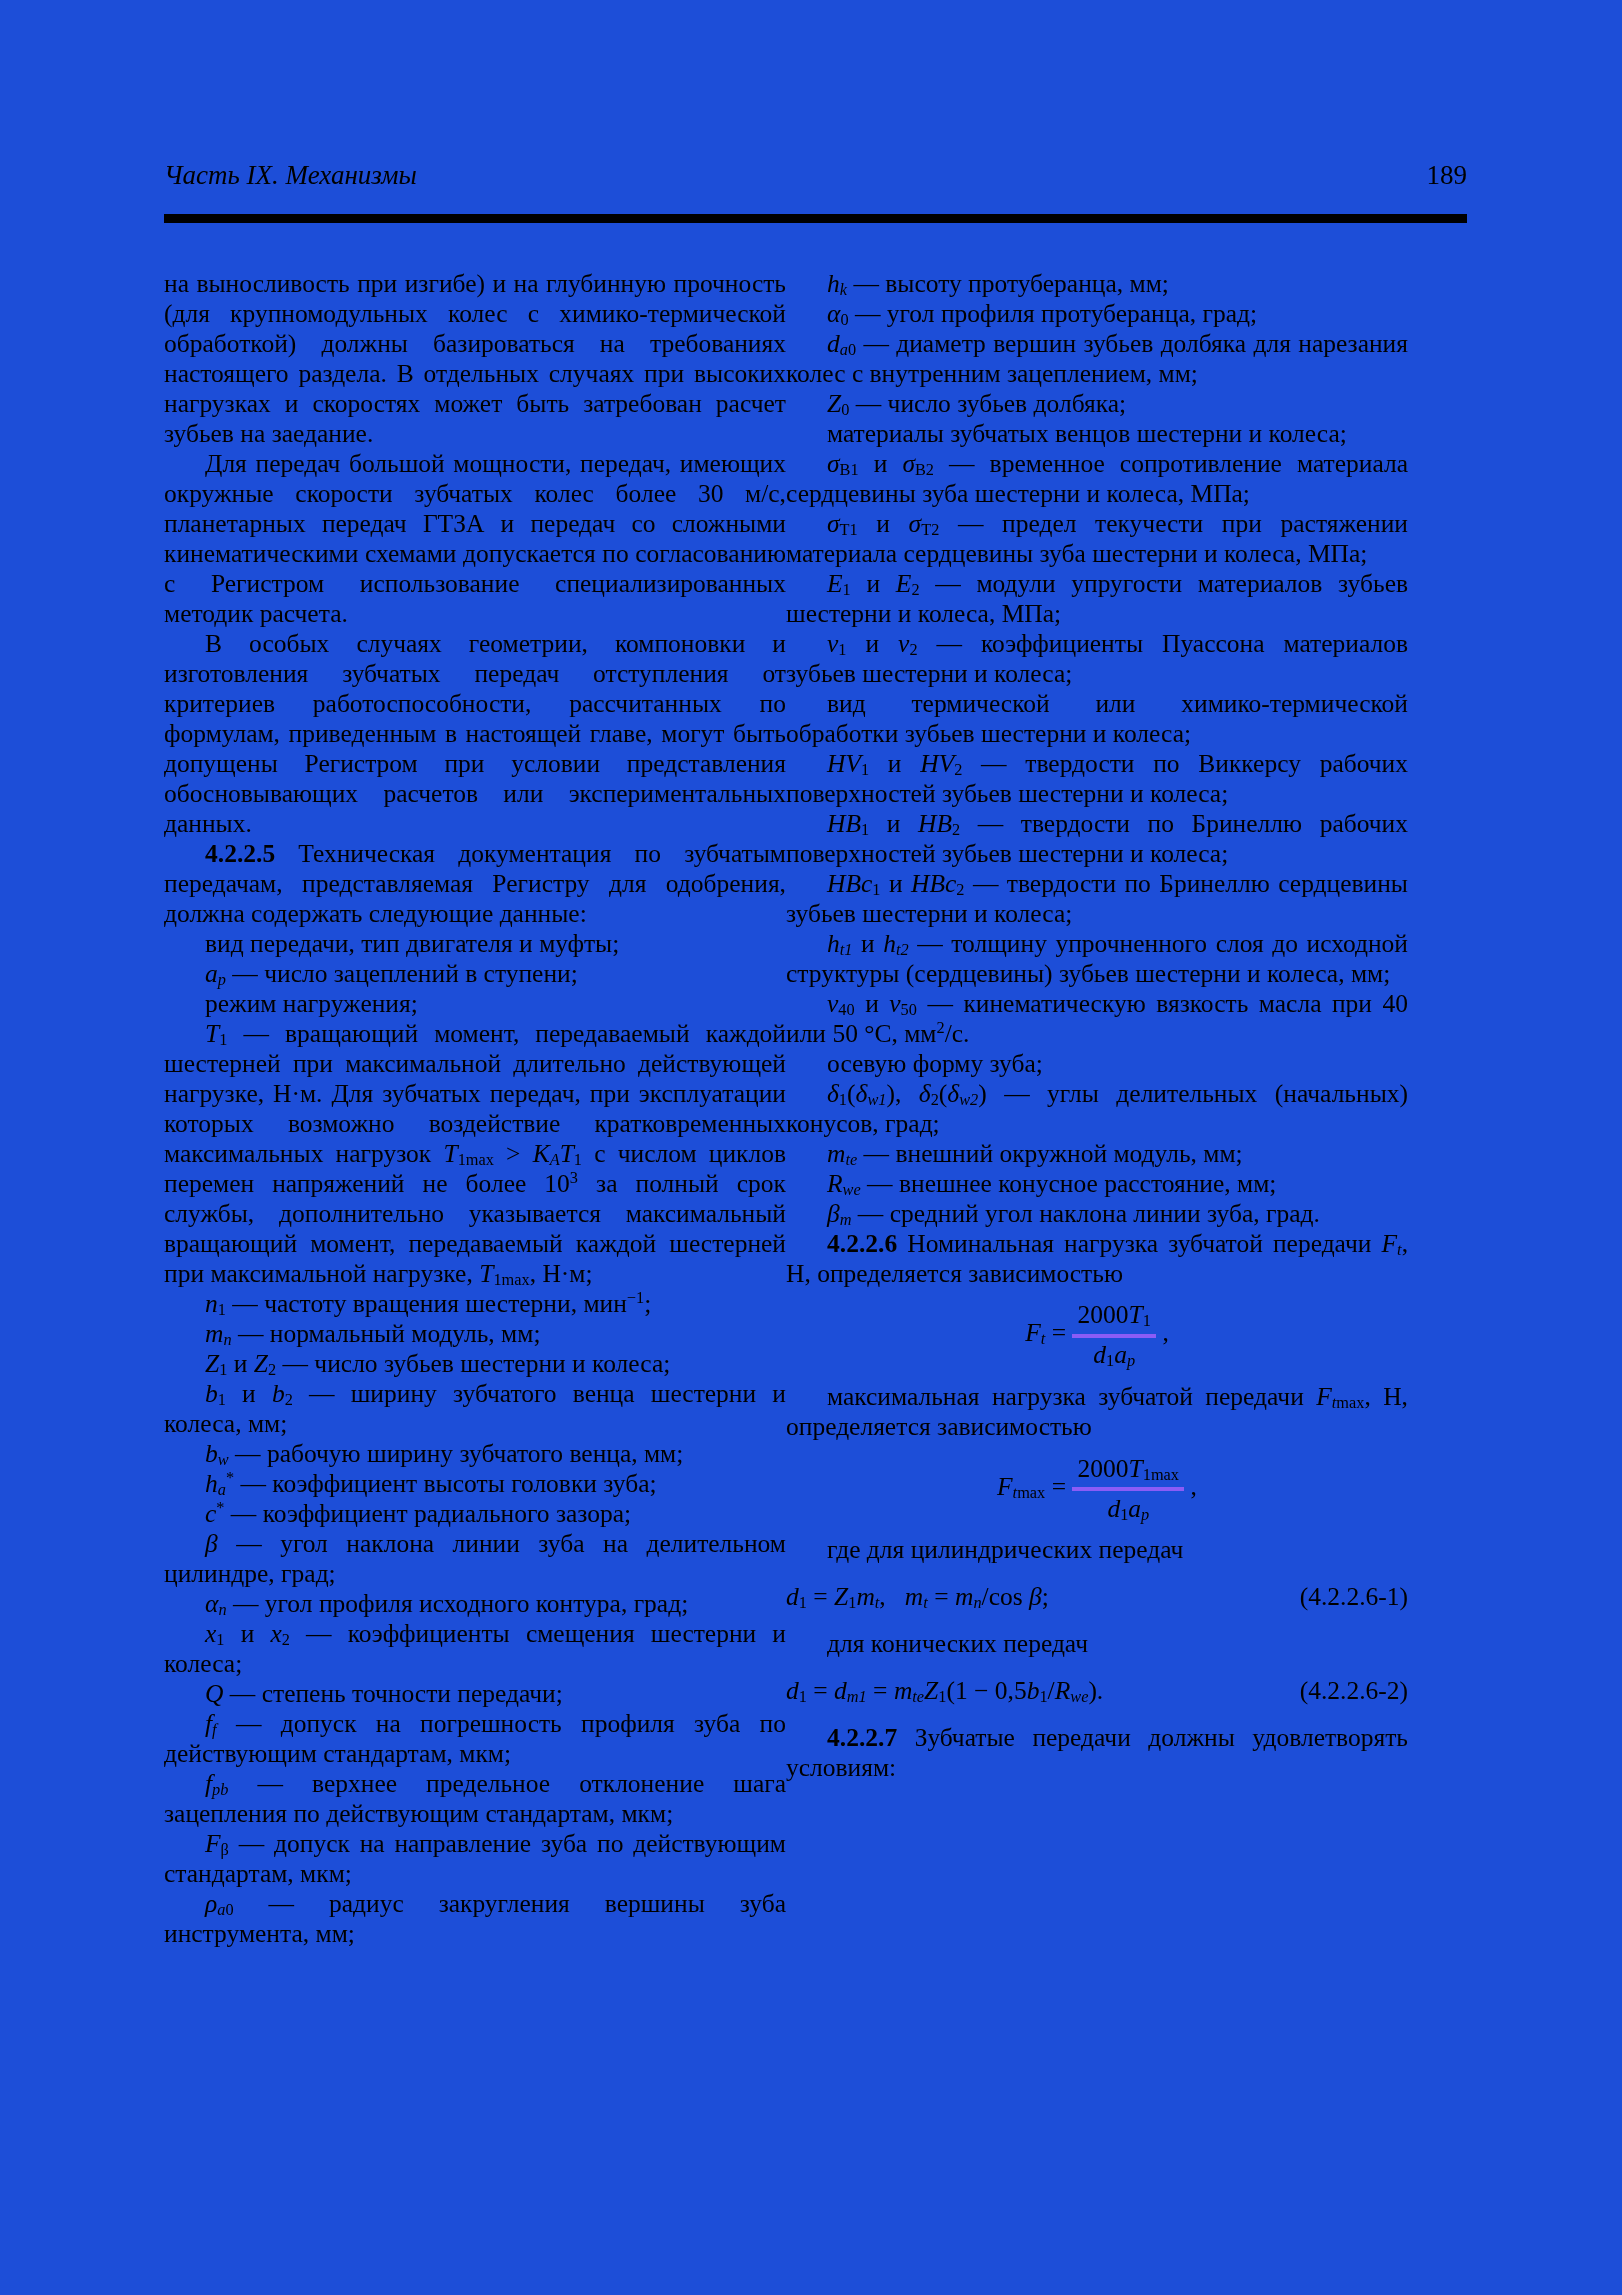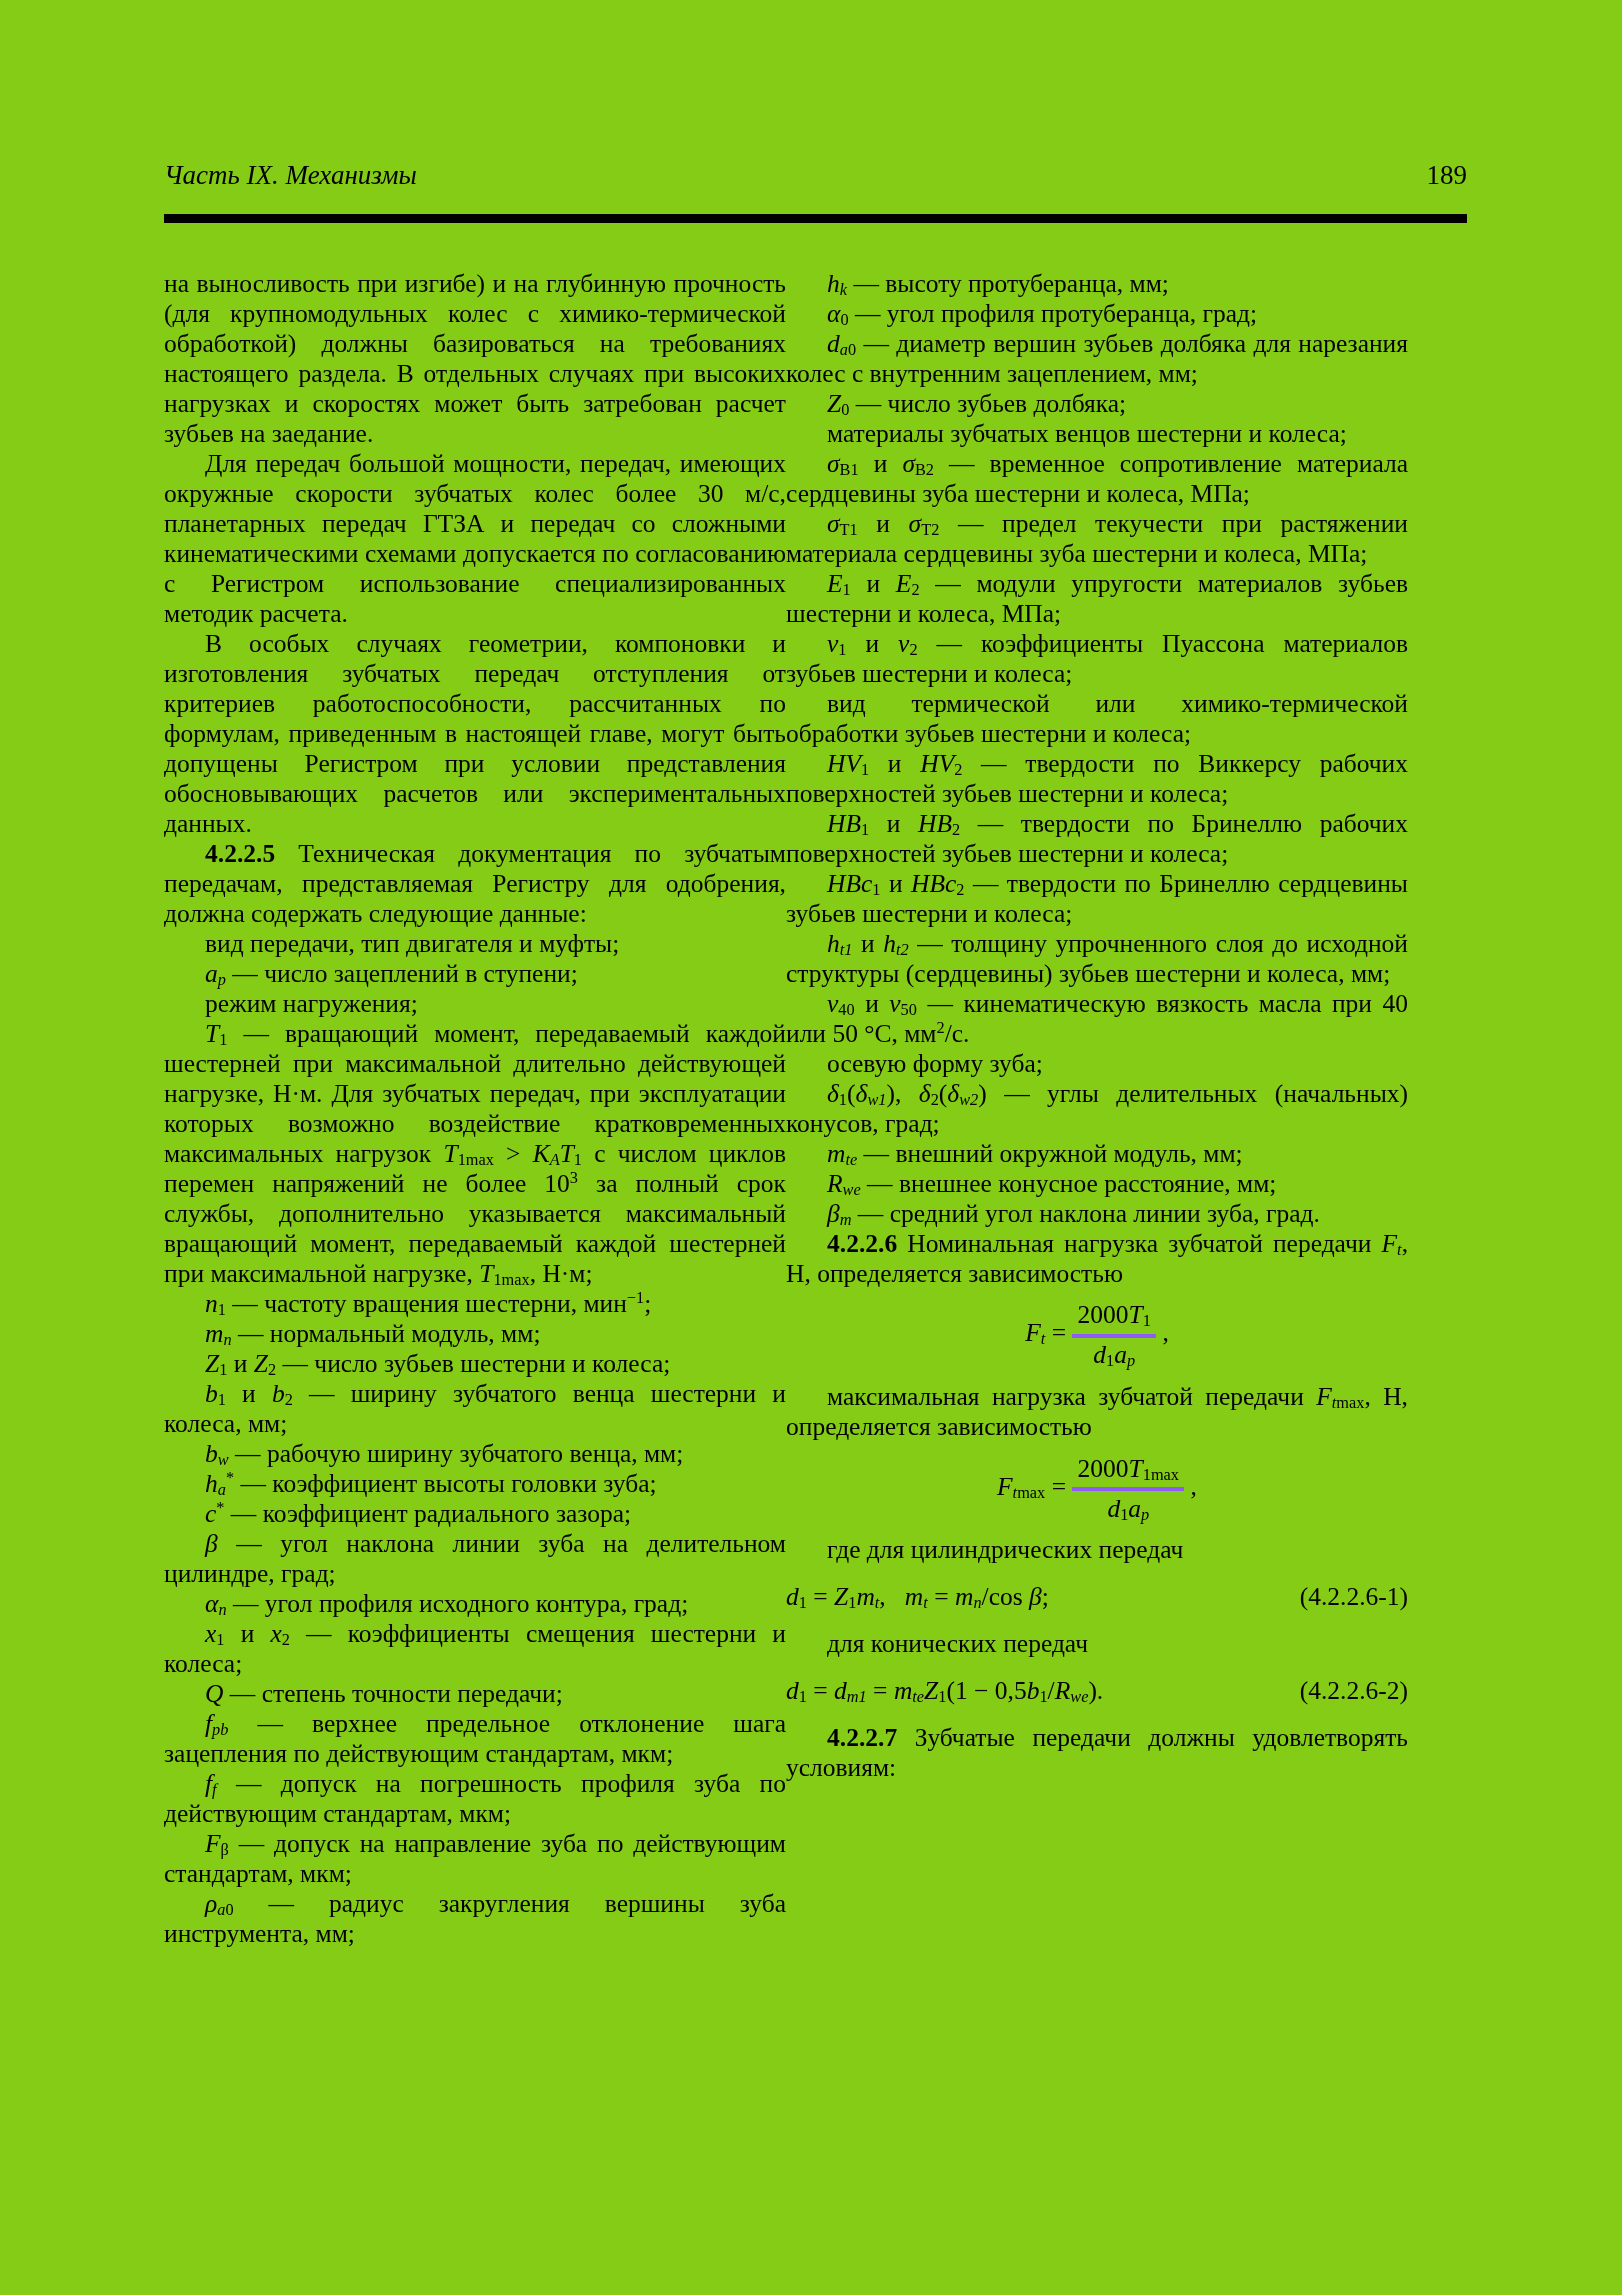--- a/index.html
+++ b/index.html
@@ -1,20 +1,20 @@
 <!DOCTYPE html>
 <html lang="ru" style="font-size:10.5px"><head>
 <meta charset="utf-8">
 <style>
   html, body { margin: 0; padding: 0; background: #ffffff; }
   .page {
     position: relative;
     width: 1623px;
     height: 2295px;
-    background: #84cc16;
+    background: #1d4ed8;
     color: #000000;
     font-family: "Liberation Serif", "DejaVu Serif", serif;
     overflow: hidden;
   }
   .content {
     position: absolute;
     left: 164px;
     top: 158px;
     width: 1303px;
   }
@@ -101,22 +101,22 @@
           <p class="para indent"><span class="i">m</span><span class="i sub">n</span><span> — нормальный модуль, мм;</span></p>
           <p class="para indent"><span class="i">Z</span><span class="sub">1</span><span> и </span><span class="i">Z</span><span class="sub">2</span><span> — число зубьев шестерни и колеса;</span></p>
           <p class="para indent"><span class="i">b</span><span class="sub">1</span><span> и </span><span class="i">b</span><span class="sub">2</span><span> — ширину зубчатого венца шестерни и колеса, мм;</span></p>
           <p class="para indent"><span class="i">b</span><span class="i sub">w</span><span> — рабочую ширину зубчатого венца, мм;</span></p>
           <p class="para indent"><span class="i">h</span><span class="i sub">a</span><span class="sup">*</span><span> — коэффициент высоты головки зуба;</span></p>
           <p class="para indent"><span class="i">c</span><span class="sup">*</span><span> — коэффициент радиального зазора;</span></p>
           <p class="para indent"><span class="i">β</span><span> — угол наклона линии зуба на делительном цилиндре, град;</span></p>
           <p class="para indent"><span class="i">α</span><span class="i sub">n</span><span> — угол профиля исходного контура, град;</span></p>
           <p class="para indent"><span class="i">x</span><span class="sub">1</span><span> и </span><span class="i">x</span><span class="sub">2</span><span> — коэффициенты смещения шестерни и колеса;</span></p>
           <p class="para indent"><span class="i">Q</span><span> — степень точности передачи;</span></p>
+          <p class="para indent"><span class="i">f</span><span class="i sub">f</span><span> — допуск на погрешность профиля зуба по действующим стандартам, мкм;</span></p>
           <p class="para indent"><span class="i">f</span><span class="i sub">pb</span><span> — верхнее предельное отклонение шага зацепления по действующим стандартам, мкм;</span></p>
-          <p class="para indent"><span class="i">f</span><span class="i sub">f</span><span> — допуск на погрешность профиля зуба по действующим стандартам, мкм;</span></p>
           <p class="para indent"><span class="i">F</span><span class="sub">β</span><span> — допуск на направление зуба по действующим стандартам, мкм;</span></p>
           <p class="para indent"><span class="i">ρ</span><span class="i sub">a</span><span class="sub">0</span><span> — радиус закругления вершины зуба инструмента, мм;</span></p>
         </div>
       <div class="col">
           <p class="para indent"><span class="i">h</span><span class="i sub">k</span><span> — высоту протуберанца, мм;</span></p>
           <p class="para indent"><span class="i">α</span><span class="sub">0</span><span> — угол профиля протуберанца, град;</span></p>
           <p class="para indent"><span class="i">d</span><span class="i sub">a</span><span class="sub">0</span><span> — диаметр вершин зубьев долбяка для нарезания колес с внутренним зацеплением, мм;</span></p>
           <p class="para indent"><span class="i">Z</span><span class="sub">0</span><span> — число зубьев долбяка;</span></p>
           <p class="para indent"><span>материалы зубчатых венцов шестерни и колеса;</span></p>
           <p class="para indent"><span class="i">σ</span><span class="sub">В1</span><span> и </span><span class="i">σ</span><span class="sub">В2</span><span> — временное сопротивление материала сердцевины зуба шестерни и колеса, МПа;</span></p>

